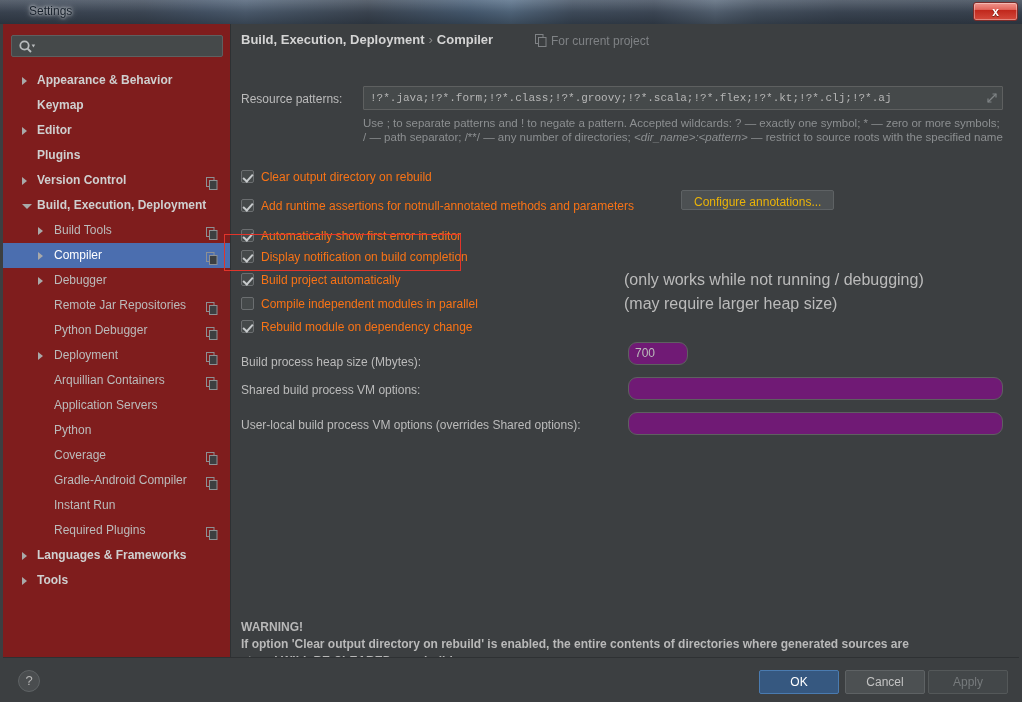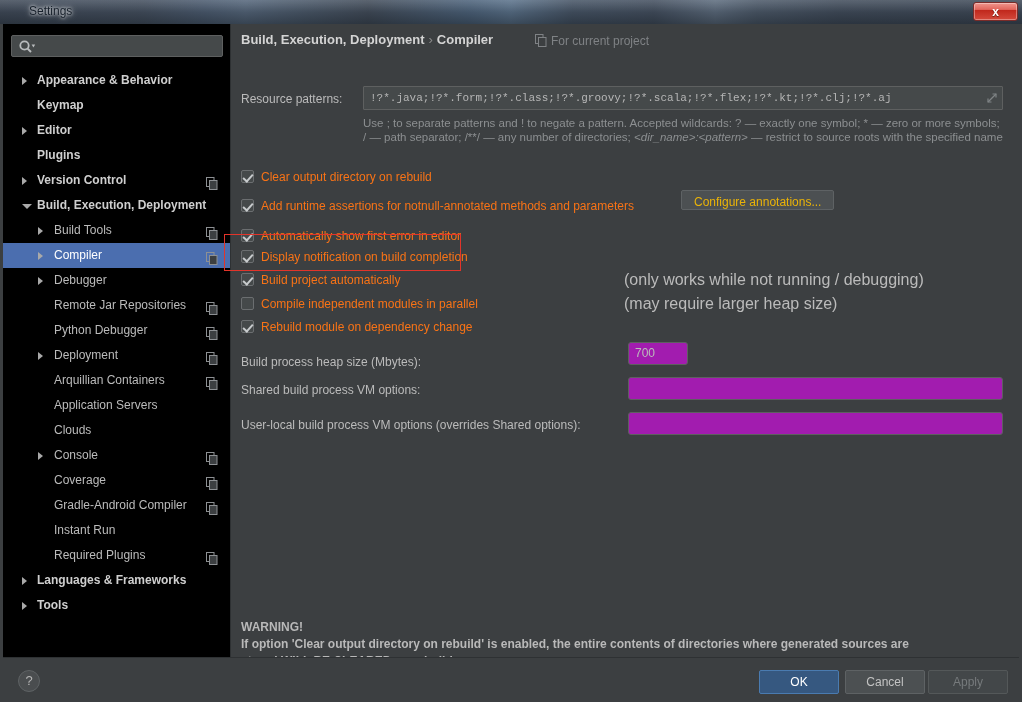--- a/index.html
+++ b/index.html
@@ -68,21 +68,21 @@
 
   
   #dialog-body {
     position: absolute; left: 0; top: 24px; width: 1022px; height: 678px;
     background: #3c3f41;
   }
 
   
   #sidebar {
     position: absolute; left: 3px; top: 0; width: 228px; height: 633px;
-    background: #000000;
+    background: #7f1d1d;
     border-right: 1px solid #2e3133;
   }
   #search-box {
     position: absolute; left: 8px; top: 11px; width: 212px; height: 22px;
     background: #45494a; border: 1px solid #5e6060; border-radius: 2px;
   }
   #search-icon {
     position: absolute; left: 6px; top: 3px; width: 18px; height: 16px;
   }
   #search-input {
@@ -187,21 +187,21 @@
     background: #4c5052; border: 1px solid #5e6264; border-radius: 2px;
     color: #eab308; font-size: 12px; line-height: 22px; cursor: pointer;
     font-family: "Liberation Sans", sans-serif;
   }
 
   
   .field-label {
     position: absolute; left: 9px; font-size: 12px; color: #bbbbbb; white-space: nowrap;
   }
   .text-field {
-    position: absolute; background: #a21caf; border: 1px solid #5e6060; border-radius: 3px;
+    position: absolute; background: #701a75; border: 1px solid #5e6060; border-radius: 9px;
   }
   .text-field input {
     position: absolute; left: 4px; top: 2px; right: 4px; height: 16px;
     background: transparent; border: none; outline: none;
     color: #bbbbbb; font-family: "Liberation Sans", sans-serif; font-size: 12px;
   }
 
   
   #warning-block {
     position: absolute; left: 9px; top: 595px; width: 740px;
@@ -344,29 +344,21 @@
           <span class="tree-label">Arquillian Containers</span>
           <span class="copy-icon"><svg width="12" height="13" viewBox="0 0 12 13">
               <rect x="0.5" y="0.5" width="7.5" height="9" fill="none" stroke="#8d9093"></rect>
               <rect x="3.5" y="3.5" width="7.5" height="9" fill="#3c3f41" stroke="#8d9093"></rect>
             </svg></span>
         </div>
         <div class="tree-row level1">
           <span class="tree-label">Application Servers</span>
         </div>
         <div class="tree-row level1">
-          <span class="tree-label">Clouds</span>
-        </div>
-        <div class="tree-row level1">
-          <div class="arrow"></div>
-          <span class="tree-label">Console</span>
-          <span class="copy-icon"><svg width="12" height="13" viewBox="0 0 12 13">
-              <rect x="0.5" y="0.5" width="7.5" height="9" fill="none" stroke="#8d9093"></rect>
-              <rect x="3.5" y="3.5" width="7.5" height="9" fill="#3c3f41" stroke="#8d9093"></rect>
-            </svg></span>
+          <span class="tree-label">Python</span>
         </div>
         <div class="tree-row level1">
           <span class="tree-label">Coverage</span>
           <span class="copy-icon"><svg width="12" height="13" viewBox="0 0 12 13">
               <rect x="0.5" y="0.5" width="7.5" height="9" fill="none" stroke="#8d9093"></rect>
               <rect x="3.5" y="3.5" width="7.5" height="9" fill="#3c3f41" stroke="#8d9093"></rect>
             </svg></span>
         </div>
         <div class="tree-row level1">
           <span class="tree-label">Gradle-Android Compiler</span>

